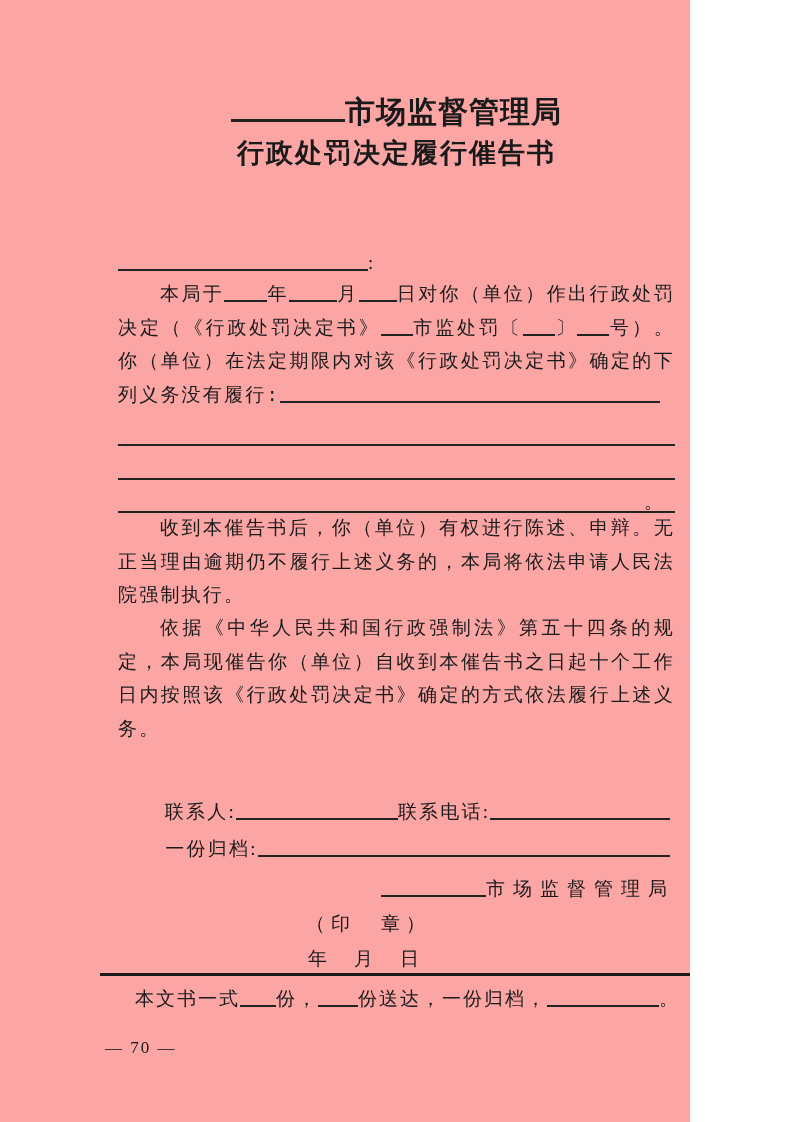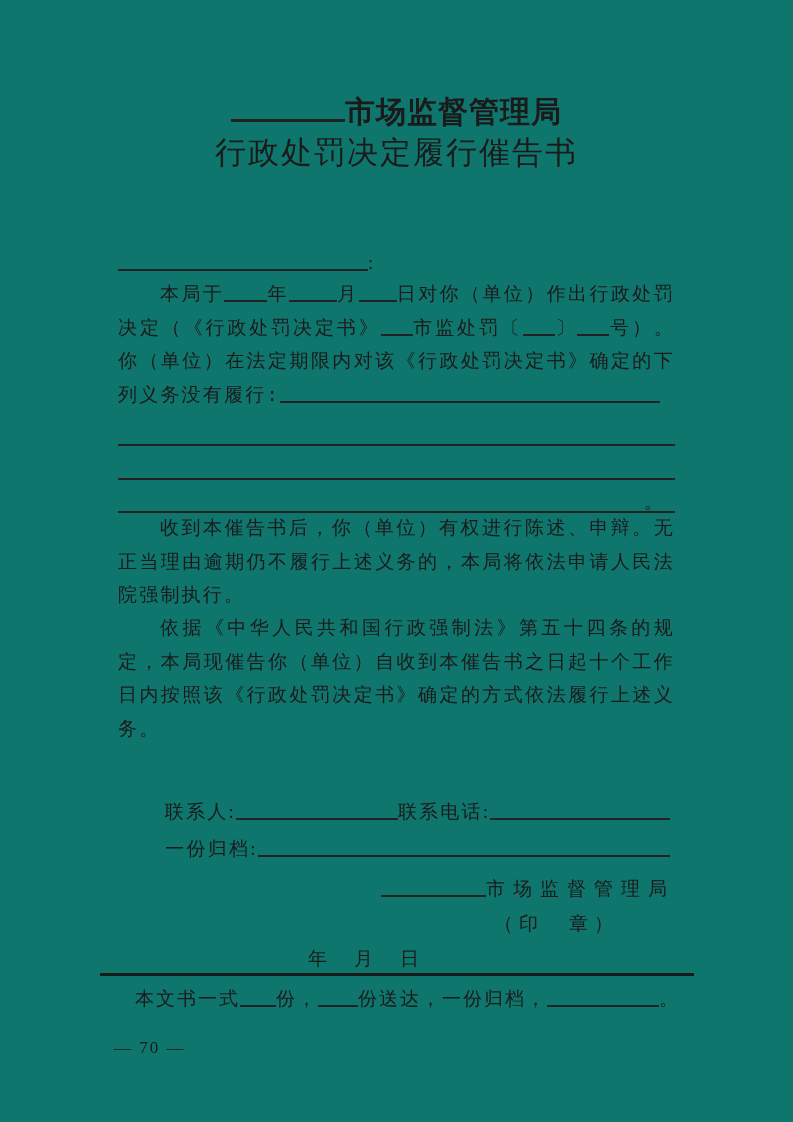--- a/index.html
+++ b/index.html
@@ -1,39 +1,39 @@
 <!DOCTYPE html>
 <html><head>
 <meta charset="utf-8">
 <style>
   html, body { margin: 0; padding: 0; background: #ffffff; }
   .page {
     position: relative;
-    width: 793px;
+    width: 690px;
     height: 1122px;
-    background: #0f766e;
+    background: #fca5a5;
     overflow: hidden;
     font-family: "Liberation Serif", "DejaVu Serif", serif;
     color: #1a1a1a;
   }
 
   
   .blank {
     display: inline-block;
     height: 5px;
     border-bottom: 2px solid #222222;
     position: relative;
     top: 2px;
   }
 
   
   .title-block { position: absolute; left: 118px; top: 92px; width: 557px; text-align: center; }
   .title-line1 { font-size: 30px; font-weight: 700; letter-spacing: 1px; line-height: 40px; white-space: nowrap; }
   .title-line1 .title-blank { width: 114px; border-bottom-width: 3px; top: 0; }
-  .title-line2 { font-size: 31px; font-weight: 400; letter-spacing: 2px; line-height: 42px; white-space: nowrap; }
+  .title-line2 { font-size: 27px; font-weight: 700; letter-spacing: 2px; line-height: 42px; white-space: nowrap; }
   .doc-no { margin-top: 12px; font-size: 19px; letter-spacing: 3px; line-height: 28px; white-space: nowrap; }
   .doc-no .b-lead  { width: 22px; }
   .doc-no .b-year  { width: 70px; }
   .doc-no .b-serial{ width: 40px; }
 
   
   .body-block {
     position: absolute; left: 118px; top: 246px; width: 557px;
     font-size: 19px; line-height: 33.4px; letter-spacing: 2.2px;
   }
@@ -62,34 +62,34 @@
   .contact-line { line-height: 37px; white-space: nowrap; text-align: center; }
   .contact-indent { display: inline-block; width: 42px; }
   .b-person  { width: 162px; }
   .b-phone   { width: 180px; }
   .b-address { width: 412px; }
 
   
   .signature-block { position: absolute; left: 118px; top: 872px; width: 557px; font-size: 19px; }
   .sig-agency { text-align: right; line-height: 33px; letter-spacing: 8px; white-space: nowrap; }
   .sig-agency .b-agency { width: 105px; }
-  .sig-seal { text-align: right; line-height: 37px; letter-spacing: 6px; padding-right: 56px; }
+  .sig-seal { text-align: center; line-height: 37px; letter-spacing: 6px; padding-right: 56px; }
   .sig-date { text-align: center; line-height: 34px; letter-spacing: 4px; word-spacing: 28px; padding-right: 62px; }
 
   
   .footer-rule { position: absolute; left: 100px; top: 973px; width: 594px; height: 3px; background: #1a1a1a; }
   .footer-note {
     position: absolute; left: 118px; top: 982px; width: 562px;
     font-size: 19px; letter-spacing: 2px; line-height: 33px; white-space: nowrap; text-align: right;
   }
   .b-copies { width: 36px; }
   .b-serve  { width: 40px; }
   .b-note   { width: 112px; }
 
-  .page-number { position: absolute; left: 114px; top: 1038px; font-size: 17px; letter-spacing: 2px; }
+  .page-number { position: absolute; left: 105px; top: 1038px; font-size: 17px; letter-spacing: 2px; }
 </style>
 </head>
 <body>
 
 <div class="page">
 
   <div class="title-block">
     <div class="title-line1">
       <span class="blank title-blank"></span><span>市场监督管理局</span>
     </div>

